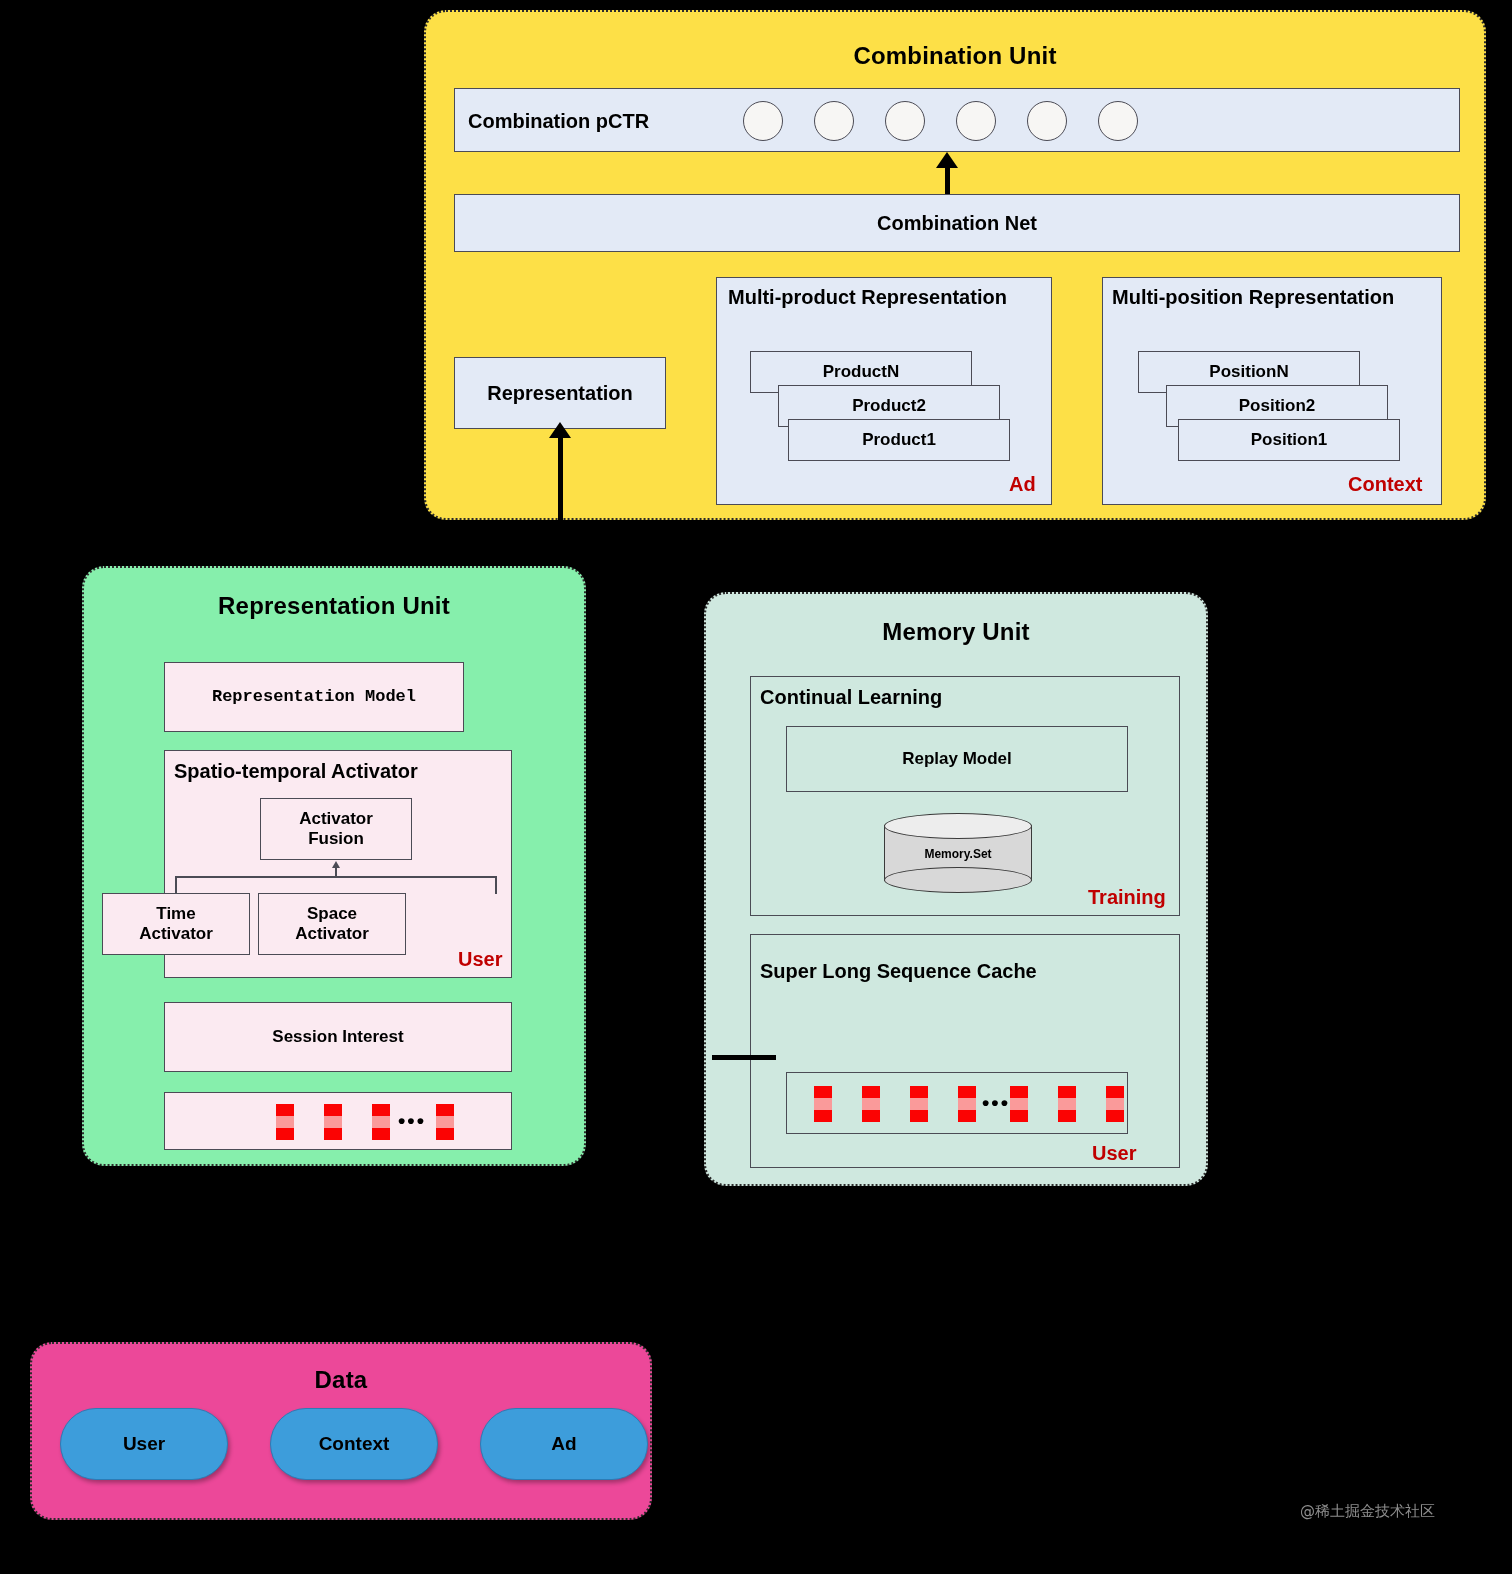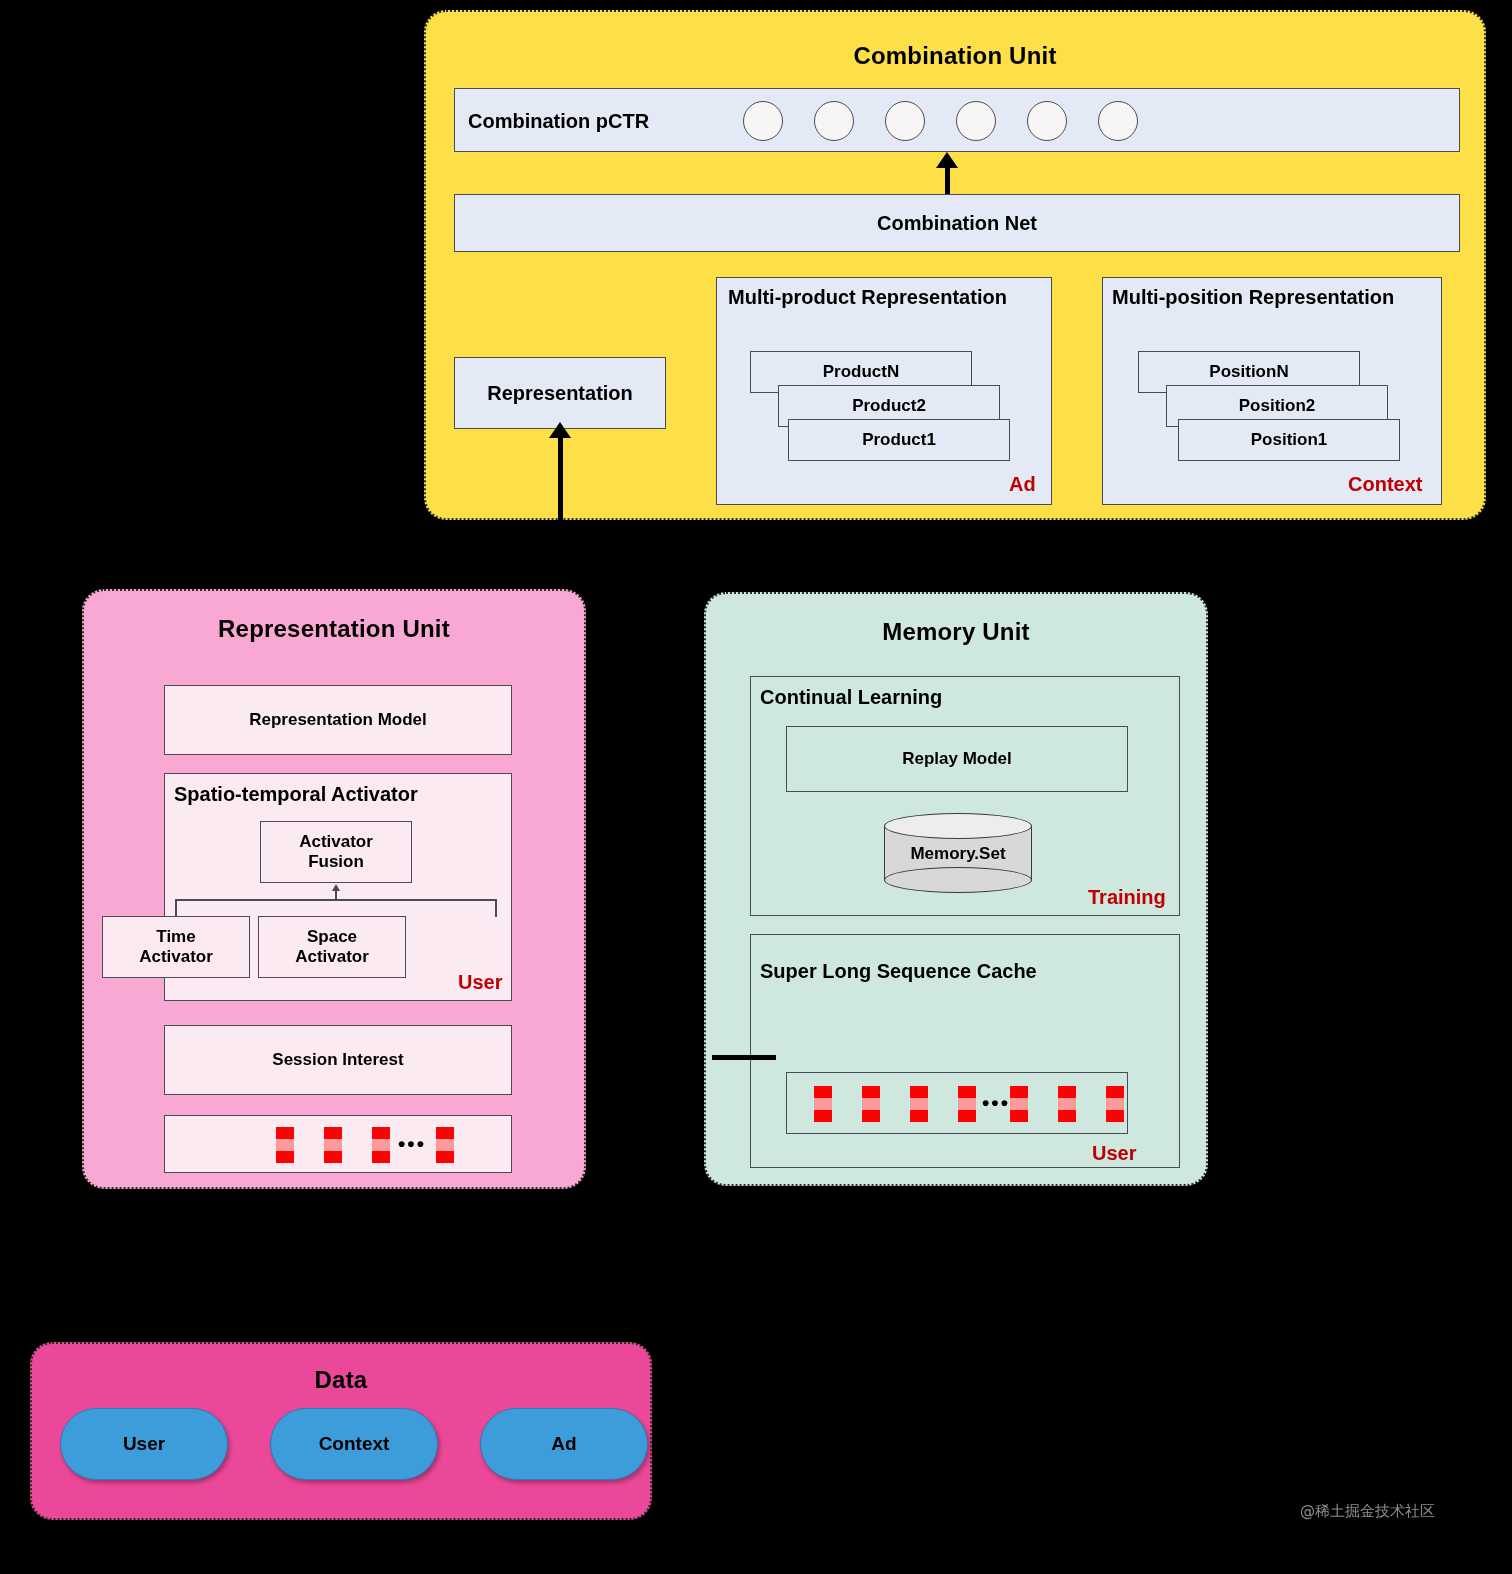--- a/index.html
+++ b/index.html
@@ -88,22 +88,22 @@
     background: #e3eaf6;
     display: flex;
     align-items: center;
     justify-content: center;
     font-weight: bold;
     font-size: 17px;
   }
 
   
   #representation-unit {
-    left: 82px; top: 589px; width: 504px; height: 600px;
-    background: #f9a8d4;
+    left: 82px; top: 566px; width: 504px; height: 600px;
+    background: #86efac;
     border: 2px dotted #2b2b2b;
   }
   #representation-unit .ibox { background: #fbeaf1; }
 
   
   #memory-unit {
     left: 704px; top: 592px; width: 504px; height: 594px;
     background: #cfe8df;
     border: 2px dotted #2b2b2b;
   }
@@ -185,21 +185,21 @@
     box-sizing: border-box;
   }
   #memory-set-cylinder .cyl-bot {
     position: absolute; left: 0; top: 54px; width: 148px; height: 26px;
     border: 1.4px solid #3a3a3a; border-radius: 50%; background: #d8d8d8;
     box-sizing: border-box;
   }
   #memory-set-cylinder .cyl-label {
     position: absolute; left: 0; top: 26px; width: 148px; height: 30px;
     display: flex; align-items: center; justify-content: center;
-    font-weight: bold; font-size: 17px;
+    font-weight: bold; font-size: 12px;
   }
 
   #watermark {
     position: absolute;
     left: 1300px; top: 1502px;
     font-size: 15px;
     color: #8d8d8d;
     font-family: "DejaVu Sans", sans-serif;
   }
 </style>
@@ -239,21 +239,21 @@
   <div class="stack-card" style="left:752px; top:407px; width:222px; height:42px;">Position1</div>
   <div class="corner-tag" style="left:922px; top:461px;">Context</div>
 </div>
 
 <div class="v-arrow" style="left:558px; top:437px; height:130px;"></div>
 <div class="arrow-head-up" style="left:549px; top:422px;"></div>
 
 <div class="panel" id="representation-unit">
   <div class="panel-title" style="top:24px;">Representation Unit</div>
 
-  <div class="ibox" style="left:80px; top:94px; width:348px; height:70px;">Representation Model</div>
+  <div class="ibox" style="left:80px; top:94px; width:300px; height:70px;font-family:Liberation Mono, monospace;">Representation Model</div>
 
   <div class="ibox left-title" style="left:80px; top:182px; width:348px; height:228px;"></div>
   <div class="group-label" style="left:90px; top:192px;">Spatio-temporal Activator</div>
 
   <div class="ibox" style="left:176px; top:230px; width:152px; height:62px; flex-direction:column;">
     <span>Activator</span>
     <span>Fusion</span>
   </div>
 
   <div class="thin-line" style="left:251px; top:300px; width:2px; height:10px;"></div>

